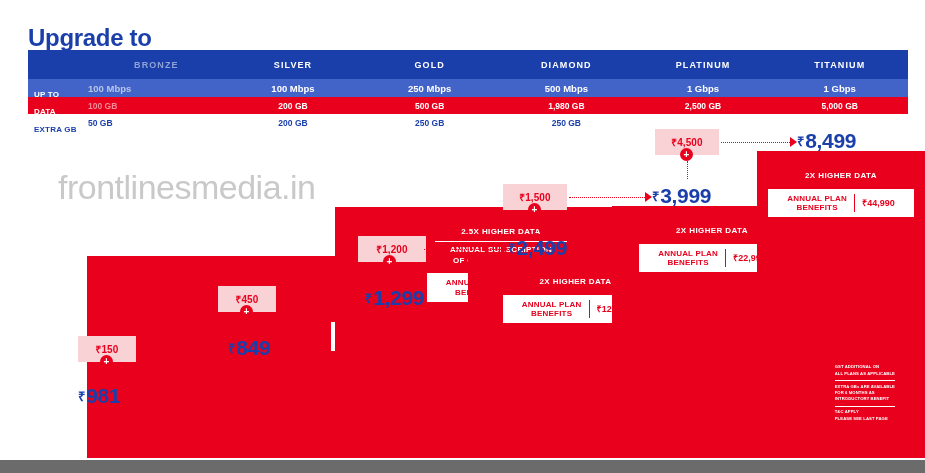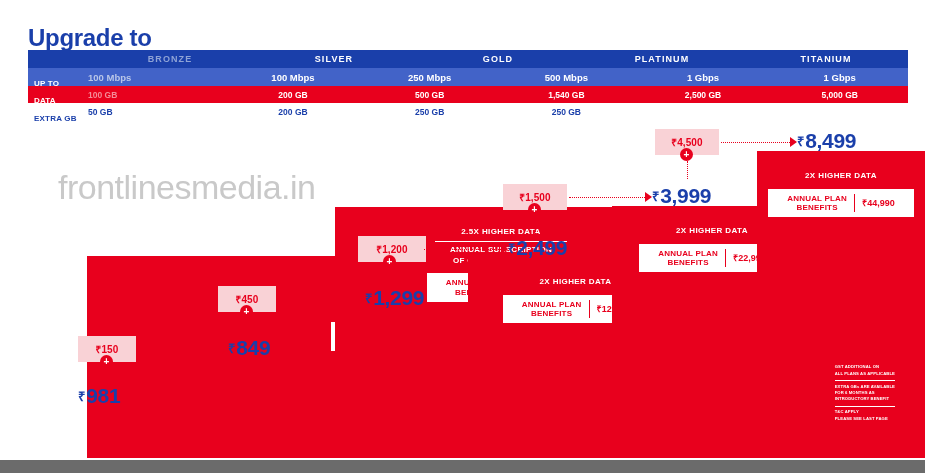--- a/index.html
+++ b/index.html
@@ -23,21 +23,21 @@
     width:60px; flex:0 0 60px; box-sizing:border-box;
     padding-left:6px; display:flex; align-items:center;
     font-size:8px; font-weight:700; letter-spacing:.2px;margin-top:12px;
   }
   .trow .cell{
     flex:1 1 0; box-sizing:border-box;
     display:flex; align-items:center; justify-content:center;
     white-space:nowrap;
   }
   
-  #row-head{height:18px; background:#1a3faa;}
+  #row-head{height:29px; background:#1a3faa;}
   #row-head .cell{font-size:9px; font-weight:700; color:#ffffff; letter-spacing:1.1px;}
   #row-head .cell.dim{color:#8fa3d6;}
   
   #row-speed{height:18px; background:#4263c8;}
   #row-speed .lbl{color:#ffffff;}
   #row-speed .cell{font-size:9.5px; font-weight:700; color:#ffffff;}
   #row-speed .cell.dim{color:#b9c6e8;}
   #row-speed .cell.first{justify-content:flex-start;}
   
   #row-data{height:17px; background:#e8001d;}
@@ -135,40 +135,41 @@
 <body>
 
 <div id="title">Upgrade to</div>
 
 <div id="table">
   <div class="trow" id="row-head">
     <div class="lbl"></div>
     <div class="cell dim">BRONZE</div>
     <div class="cell">SILVER</div>
     <div class="cell">GOLD</div>
+    <div class="cell">DIAMOND</div>
     <div class="cell">PLATINUM</div>
     <div class="cell">TITANIUM</div>
   </div>
 
   <div class="trow" id="row-speed">
     <div class="lbl">UP TO</div>
     <div class="cell dim first">100 Mbps</div>
     <div class="cell">100 Mbps</div>
     <div class="cell">250 Mbps</div>
     <div class="cell">500 Mbps</div>
     <div class="cell">1 Gbps</div>
     <div class="cell">1 Gbps</div>
   </div>
 
   <div class="trow" id="row-data">
     <div class="lbl">DATA</div>
     <div class="cell dim first">100 GB</div>
     <div class="cell">200 GB</div>
     <div class="cell">500 GB</div>
-    <div class="cell">1,540 GB</div>
+    <div class="cell">1,980 GB</div>
     <div class="cell">2,500 GB</div>
     <div class="cell">5,000 GB</div>
   </div>
 
   <div class="trow" id="row-extra">
     <div class="lbl">EXTRA GB</div>
     <div class="cell first">50 GB</div>
     <div class="cell">200 GB</div>
     <div class="cell">250 GB</div>
     <div class="cell">250 GB</div>

